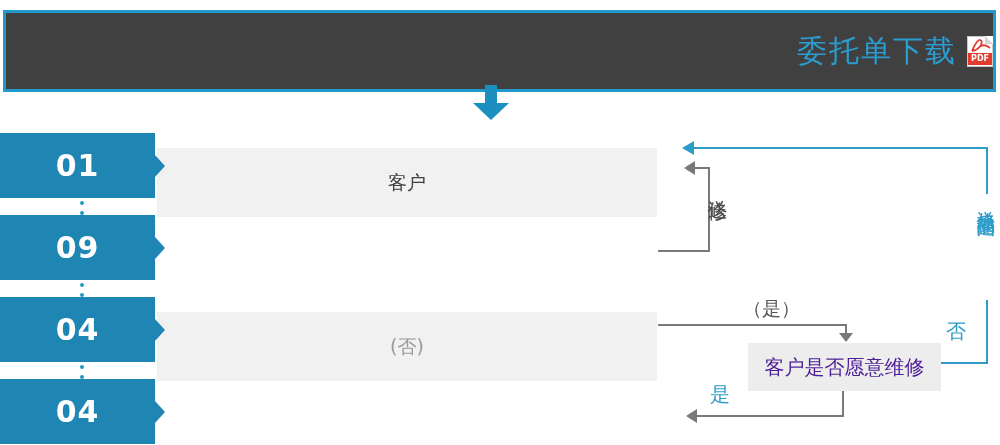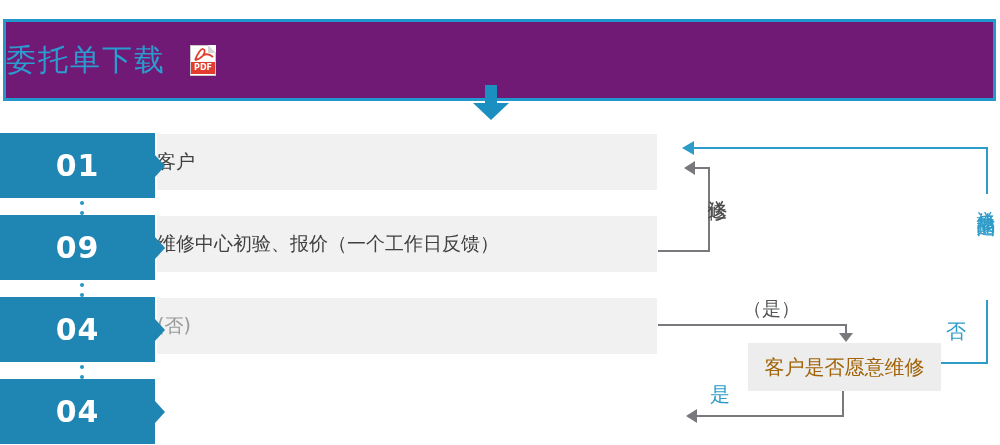--- a/index.html
+++ b/index.html
@@ -1,24 +1,24 @@
 <!DOCTYPE html>
 <html><head>
 <meta charset="utf-8">
 <style>
   * { margin:0; padding:0; box-sizing:border-box; }
   body { font-family:"DejaVu Sans", sans-serif; background:#fff; }
   .canvas { position:relative; width:1000px; height:445px; background:#fff; overflow:hidden; }
 
   
-  .banner { position:absolute; left:3px; top:19px; width:993px; height:82px;
-            border:3px solid #2299cc; background:#701a75;
-            display:flex; align-items:center; justify-content:flex-start; }
+  .banner { position:absolute; left:3px; top:10px; width:993px; height:82px;
+            border:3px solid #2299cc; background:#404040;
+            display:flex; align-items:center; justify-content:flex-end; }
   .banner-title { font-size:30px; color:#2b9ccf; letter-spacing:2px; }
-  .pdf-icon { position:relative; width:26px; height:31px; margin-left:24px;
+  .pdf-icon { position:relative; width:26px; height:31px; margin-left:10px;
               background:#fff; border:1px solid #c9c9c9; }
   .pdf-fold { position:absolute; top:-1px; right:-1px; width:0; height:0;
               border-top:8px solid #ffffff; border-left:8px solid #d5d5d5; }
   .pdf-mark { position:absolute; top:1px; left:2px; width:22px; height:14px; }
   .pdf-band { position:absolute; bottom:1px; left:0; right:0; height:12px; background:#e23c2e;
               color:#fff; font-size:8px; font-weight:bold; text-align:center; line-height:12px; }
 
   
   .down-arrow { position:absolute; left:473px; top:85px; width:36px; height:36px; }
   .down-arrow .stem { position:absolute; left:12px; top:0; width:12px; height:18px; background:#1b8fc0; }
@@ -27,22 +27,22 @@
                       border-top:17px solid #1b8fc0; }
 
   
   .step-row { position:absolute; left:0; width:660px; height:65px; }
   .step-num { position:absolute; left:0; top:0; width:155px; height:65px; background:#1f86b4;
               color:#fff; font-size:30px; font-weight:bold; letter-spacing:1px;
               display:flex; align-items:center; justify-content:center; }
   .step-tri { position:absolute; left:155px; top:50%; transform:translateY(-50%);
               width:0; height:0; border-left:10px solid #1f86b4;
               border-top:11px solid transparent; border-bottom:11px solid transparent; z-index:2; }
-  .step-bar { position:absolute; left:157px; top:1px; width:500px; height:56px; background:#f1f1f1;
-              display:flex; align-items:center; justify-content:flex-start;
+  .step-bar { position:absolute; left:157px; top:15px; width:500px; height:69px; background:#f1f1f1;
+              display:flex; align-items:center; justify-content:center;
               font-size:19px; color:#404040; }
   .muted { color:#999; }
   .dots { position:absolute; left:80px; width:0; height:14px; border-left:4px dotted #2196c8; }
 
   
   .hline, .vline { position:absolute; }
   .gray  { background:#77797c; }
   .blue  { background:#2e9cc8; }
   .arrow-left-gray  { position:absolute; width:0; height:0;
       border-right:11px solid #77797c; border-top:7px solid transparent; border-bottom:7px solid transparent; }
@@ -52,21 +52,21 @@
       border-top:9px solid #77797c; border-left:7px solid transparent; border-right:7px solid transparent; }
 
   .vtext { position:absolute; writing-mode:vertical-rl; text-orientation:upright;
            font-size:19px; letter-spacing:2px; line-height:20px; }
   .lbl-blue { color:#2e9cc8; }
   .lbl-gray { color:#4a4a4a; }
   .flow-label { position:absolute; font-size:19px; }
 
   .decision-box { position:absolute; left:748px; top:343px; width:193px; height:48px;
                   background:#ededed; display:flex; align-items:center; justify-content:center;
-                  font-size:20px; color:#a16207; }
+                  font-size:20px; color:#4c1d95; }
 </style>
 </head>
 <body>
 
 <div class="canvas">
 
   <div class="banner">
     <span class="banner-title">委托单下载</span>
     <span class="pdf-icon">
       <span class="pdf-fold"></span>
@@ -87,23 +87,20 @@
     <div class="step-tri"></div>
     <div class="step-bar">
       <span>客户</span>
     </div>
   </div>
   <div class="dots" style="top:201px"></div>
 
   <div class="step-row" style="top:215px">
     <div class="step-num">09</div>
     <div class="step-tri"></div>
-    <div class="step-bar">
-      <span>维修中心初验、报价（一个工作日反馈）</span>
-    </div>
   </div>
   <div class="dots" style="top:283px"></div>
 
   <div class="step-row" style="top:297px">
     <div class="step-num">04</div>
     <div class="step-tri"></div>
     <div class="step-bar">
         <span class="muted">(否)</span>
     </div>
   </div>

